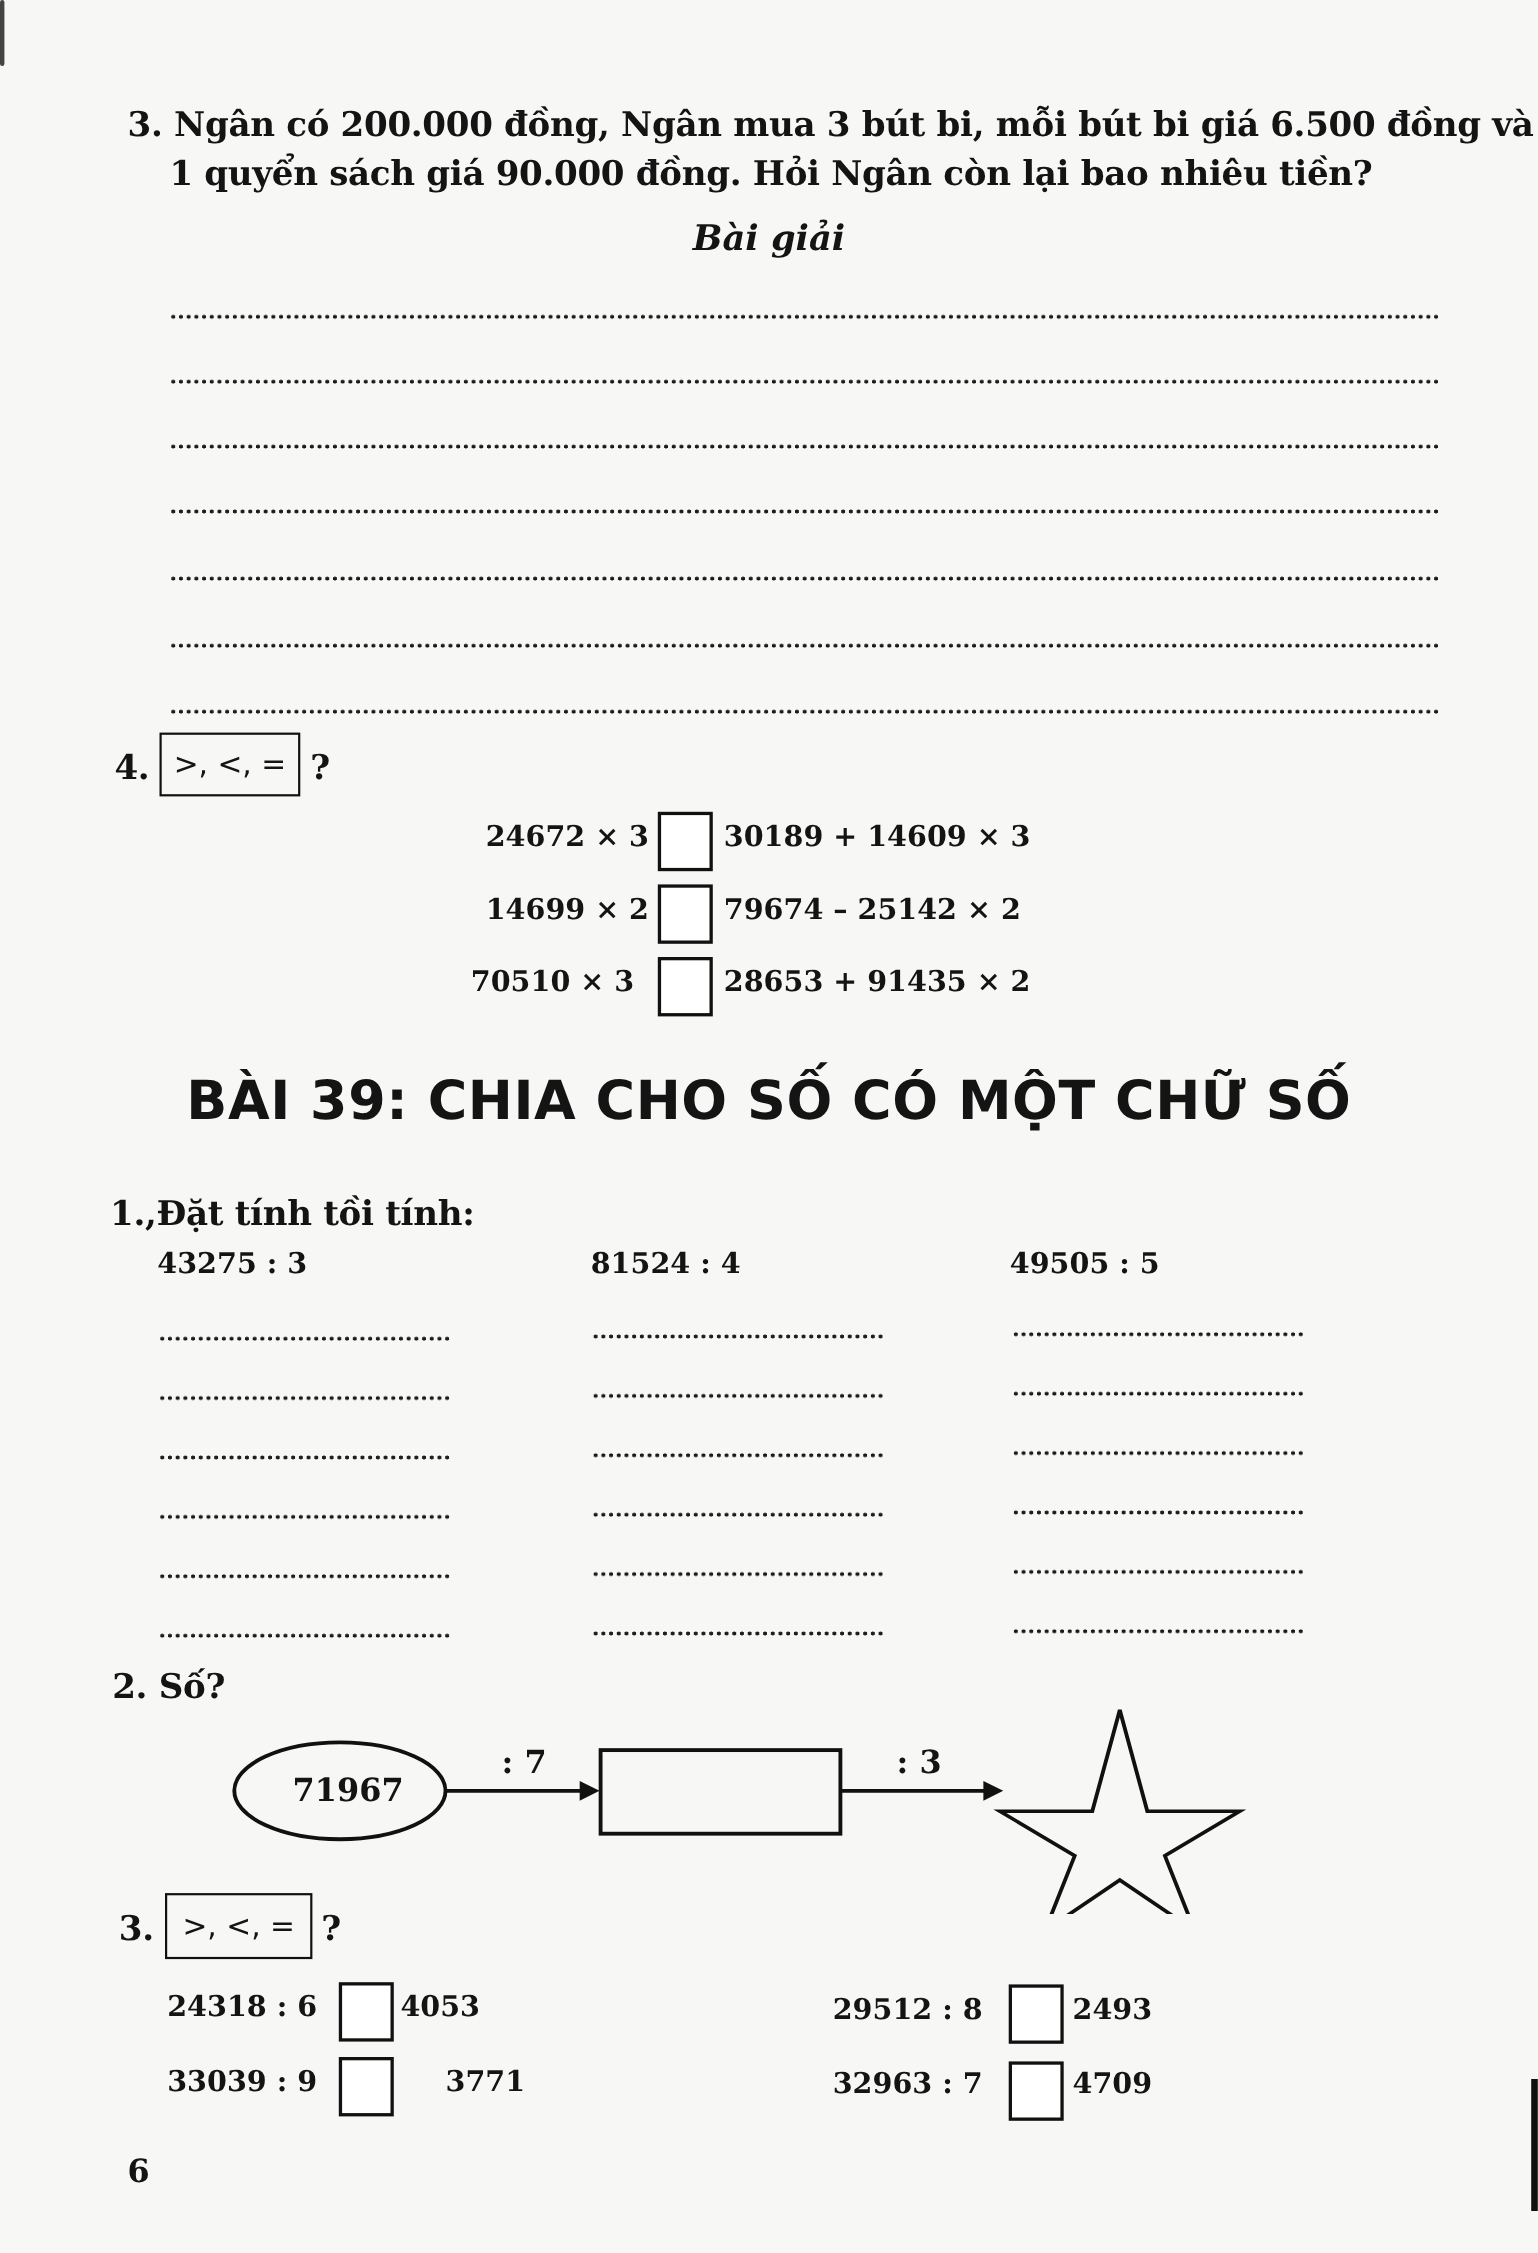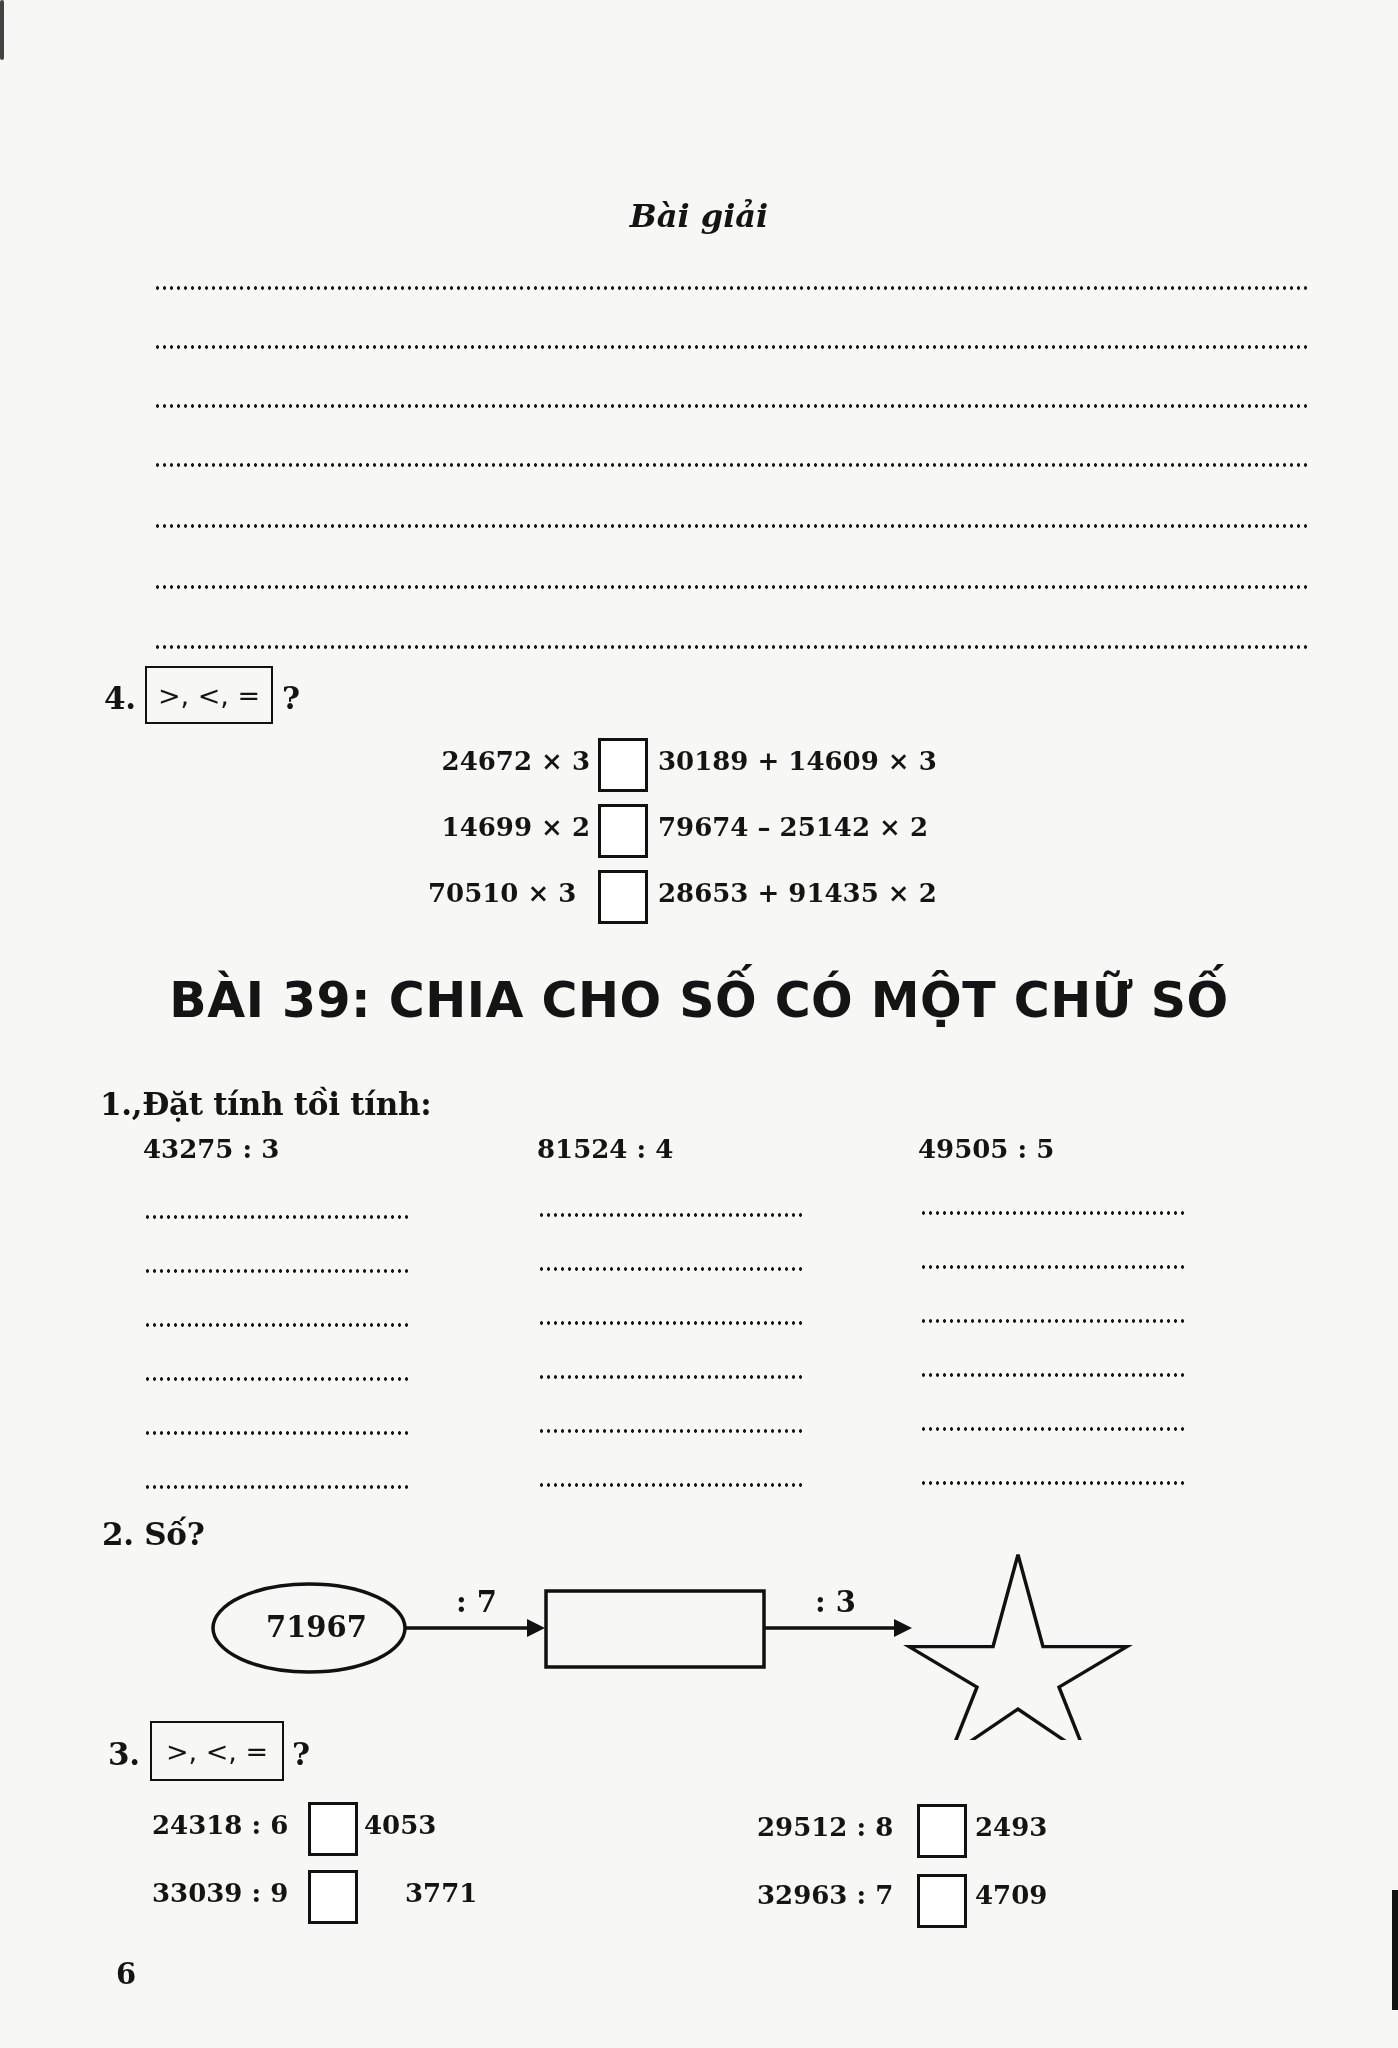--- a/index.html
+++ b/index.html
@@ -31,20 +31,27 @@
   .edge-left { position:absolute; left:0; top:0; width:4px; height:60px; background:#444; border-radius:2px; }
   .edge-right { position:absolute; right:0; top:1890px; width:6px; height:120px; background:#111; }
 </style>
 </head>
 <body>
 
 <div class="edge-left"></div>
 <div class="edge-right"></div>
 
 <div class="abs q-text" style="left:116px; top:92px; width:1230px;">
+  <div style="white-space:nowrap;">
+    <span>3.</span>
+    <span>Ngân có 200.000 đồng, Ngân mua 3 bút bi, mỗi bút bi giá 6.500 đồng và</span>
+  </div>
+  <div style="padding-left:38px; white-space:nowrap;">
+    <span>1 quyển sách giá 90.000 đồng. Hỏi Ngân còn lại bao nhiêu tiền?</span>
+  </div>
 </div>
 
 <div class="abs italic-title" style="left:0; width:1398px; top:197px; text-align:center;">Bài giải</div>
 
 <div>
   <div class="dots" style="left:154px; top:285px; width:1154px;"></div>
   <div class="dots" style="left:154px; top:344px; width:1154px;"></div>
   <div class="dots" style="left:154px; top:403px; width:1154px;"></div>
   <div class="dots" style="left:154px; top:462px; width:1154px;"></div>
   <div class="dots" style="left:154px; top:523px; width:1154px;"></div>

